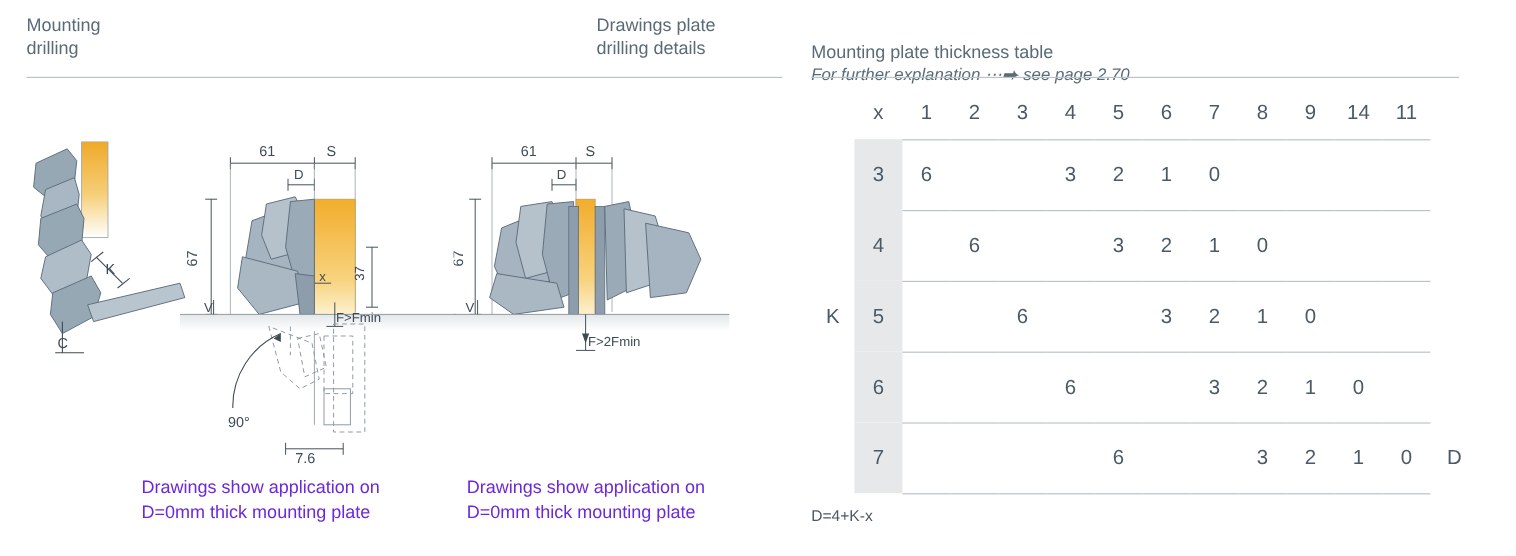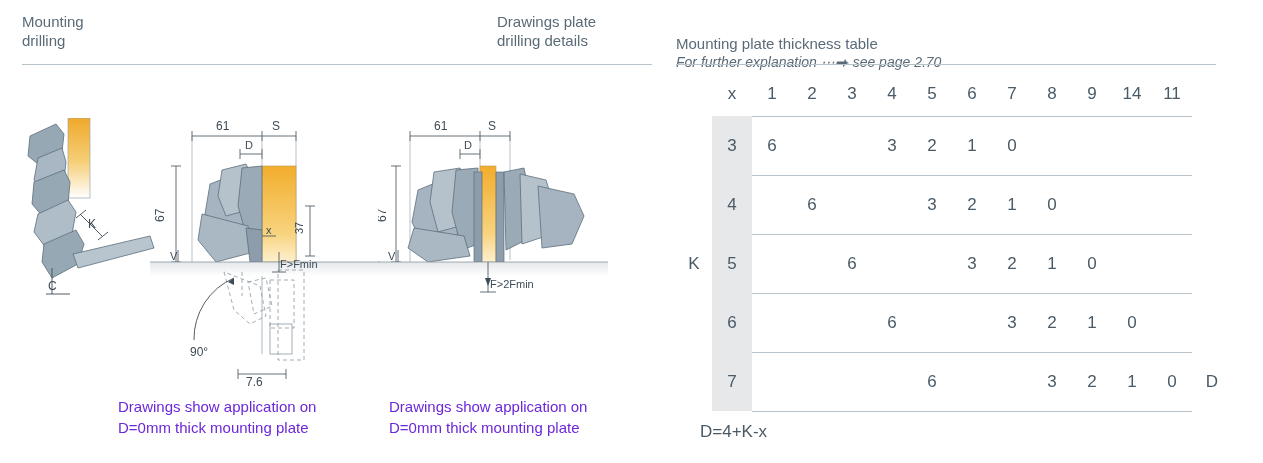--- a/index.html
+++ b/index.html
@@ -80,23 +80,23 @@
   table.mtbl tbody tr td { border-bottom: 1px solid #b9c3ca; }
   table.mtbl tbody tr:first-child td { border-top: 1px solid #b9c3ca; }
   table.mtbl tbody tr td.kcol { border-bottom: none; border-top: none; }
   table.mtbl tbody tr td.rowlab { border-bottom: none; border-top: none; }
   table.mtbl tbody tr td.dcol { border-bottom: none; border-top: none; width: 30px;}
   .klabel {
     font-size: 17px;
   }
   .formula {
     position: absolute;
-    left: 700px;
+    left: 676px;
     top: 422px;
-    font-size: 17px;
+    font-size: 13px;
     color: #4a5a66;
   }
   .dletter { font-size: 17px; color:#4a5a66; }
 
   
   svg text { font-family: "Liberation Sans", sans-serif; fill: #3d4b55; }
 </style>
 </head>
 <body>
 

